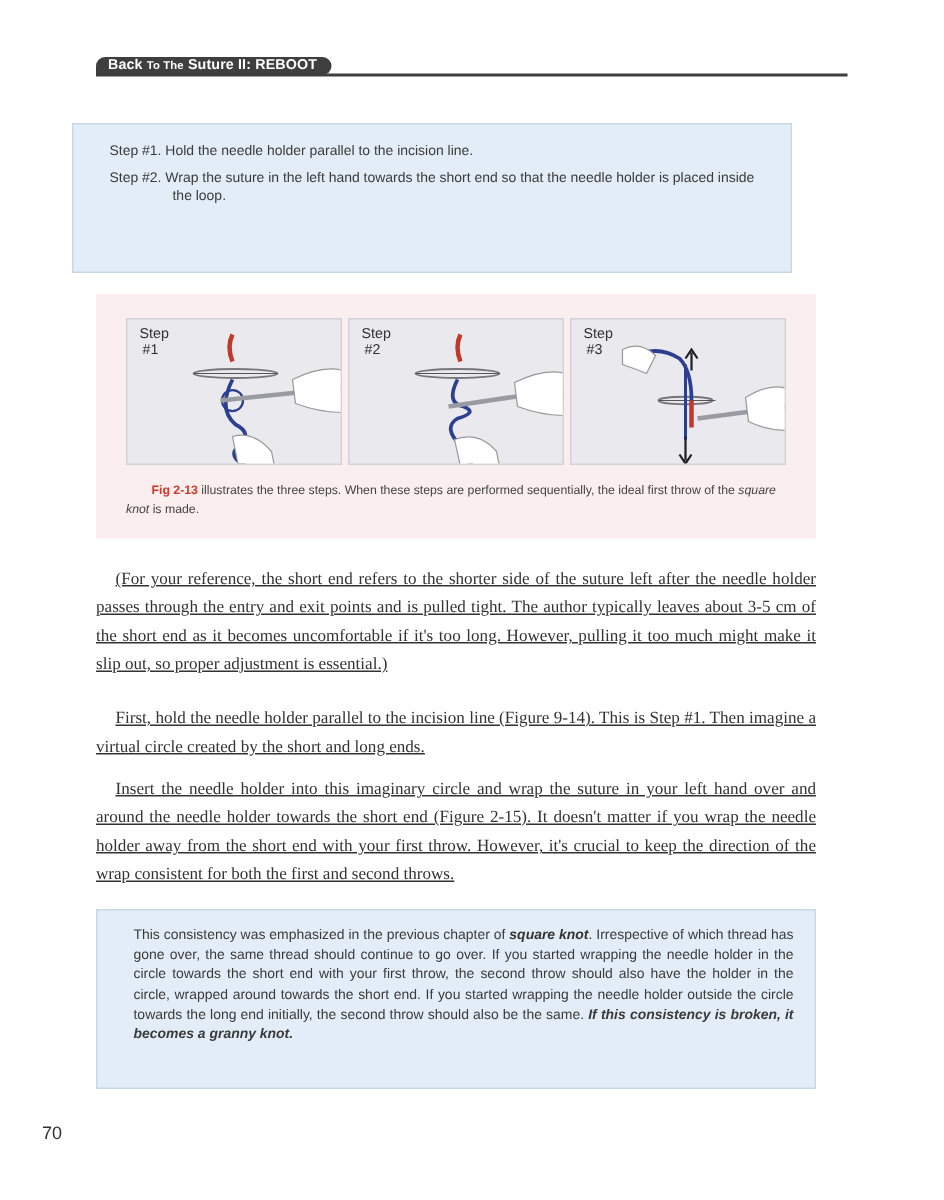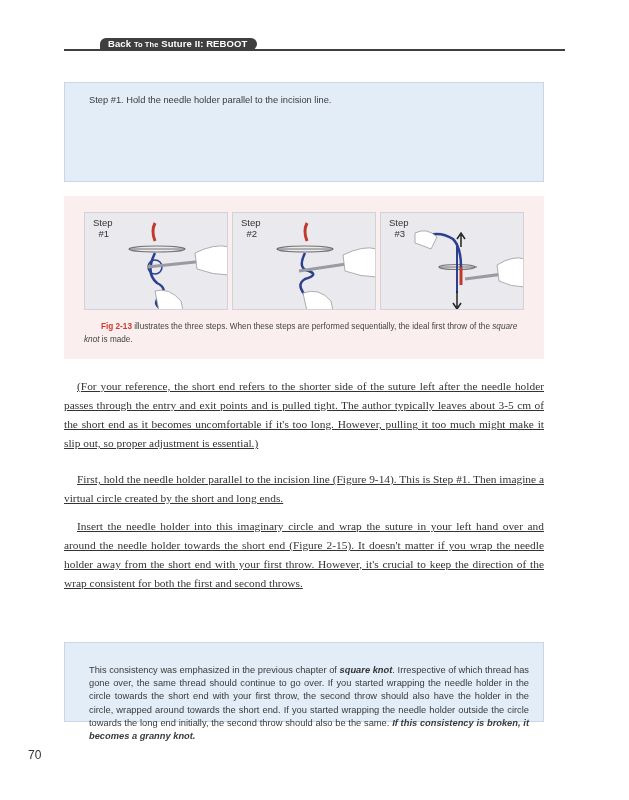--- a/index.html
+++ b/index.html
@@ -3,80 +3,80 @@
 <meta charset="utf-8">
 <style>
   html, body { margin: 0; padding: 0; }
   body {
     width: 629px; height: 800px; background: #ffffff; position: relative; overflow: hidden;
     font-family: "Liberation Sans", sans-serif; color: #333;
   }
   .header-tab {
     position: absolute; left: 64px; top: 38px; height: 12px; padding: 0 10px 0 8px;
     background: #3f3f3f; color: #fff; font-size: 9.5px; font-weight: bold; line-height: 12px;
-    border-radius: 6px 6px 6px 0; letter-spacing: 0.1px; white-space: nowrap; margin-left: 36px;
+    border-radius: 6px 6px 6px 0; letter-spacing: 0.1px; white-space: nowrap;
   }
   .header-tab .small { font-size: 7.5px; }
   .header-rule {
     position: absolute; left: 64px; right: 64px; top: 49px; height: 1.5px; background: #3f3f3f;
   }
   .steps-box {
-    position: absolute; left: 64px; top: 82px; width: 480px; height: 100px;
+    position: absolute; left: 48px; top: 82px; width: 480px; height: 100px;
     background: #e3edf7; border: 1px solid #c9d8e8; box-sizing: border-box;
     padding: 11px 14px 0 24px; font-size: 9.3px; color: #3a3a3a; line-height: 12.5px;
   }
   .step { margin: 0 0 5px 0; padding-left: 42px; text-indent: -42px; }
   .figure-box {
     position: absolute; left: 64px; top: 196px; width: 480px; height: 163px;
     background: #fbeeee; box-sizing: border-box;
   }
   .panel {
     position: absolute; top: 16px; width: 144px; height: 98px; background: #e9e9ee;
     border: 1px solid #d2d2d8; box-sizing: border-box; overflow: hidden;
   }
   .panel-label {
-    position: absolute; left: 8px; top: 4px; font-size: 9.5px; color: #333; line-height: 11px; text-align: center;
+    position: absolute; left: 8px; top: 4px; font-size: 9.5px; color: #333; line-height: 11px;
   }
   .panel-label .num { display: block; padding-left: 2px; }
   .panel svg { position: absolute; left: 0; top: 0; }
   .caption {
     position: absolute; left: 20px; top: 125px; width: 450px; font-size: 8.2px; line-height: 12.5px; color: #444;
   }
   .caption .fig { color: #d0392b; font-weight: bold; padding-left: 17px; }
   .caption i { font-style: italic; }
   .body-text {
     position: absolute; left: 64px; width: 480px; font-family: "Liberation Serif", serif;
     font-size: 11.4px; line-height: 19px; color: #333; text-align: justify; margin: 0;
   }
   .body-text.indent { text-indent: 13px; text-decoration: underline; }
   .note-box {
-    position: absolute; left: 64px; top: 606px; width: 480px; height: 80px;
+    position: absolute; left: 64px; top: 606px; width: 480px; height: 120px;
     background: #e3edf7; border: 1px solid #c9d8e8; box-sizing: border-box;
-    padding: 21px 14px 0 24px; font-size: 9.3px; line-height: 13.2px; color: #3a3a3a;
+    padding: 10px 14px 0 24px; font-size: 9.3px; line-height: 13.2px; color: #3a3a3a;
     text-align: justify;
-    margin-top: 36px;
   }
   .note-box .em { font-style: italic; font-weight: bold; color: #333; }
   .note-box .emph { font-style: italic; font-weight: bold; }
   .page-num {
     position: absolute; left: 28px; top: 748px; font-family: Liberation Sans, sans-serif; font-size: 12px; color: #333;
   }
 </style>
 </head>
 <body>
 
 <div class="header-tab">
   <span>Back</span>
   <span class="small">To The</span>
   <span>Suture II: REBOOT</span>
 </div>
 <div class="header-rule"></div>
 
 <div class="steps-box">
   <p class="step"><span>Step #1.</span> <span>Hold the needle holder parallel to the incision line.</span></p>
+  <p class="step"><span>Step #2.</span> <span>Wrap the suture in the left hand towards the short end so that the needle holder is placed inside the loop.</span></p>
 </div>
 
 <div class="figure-box">
 
   <div class="panel" style="left:20px;">
     <svg width="144" height="98" viewBox="0 0 144 98">
       <ellipse cx="72" cy="36" rx="28" ry="3" fill="none" stroke="#777" stroke-width="1.2"></ellipse>
       <line x1="44" y1="36" x2="100" y2="36" stroke="#555" stroke-width="0.8"></line>
       <path d="M70 10 Q66 18 70 28" fill="none" stroke="#c0392b" stroke-width="3"></path>
       <path d="M70 40 Q60 60 72 70 Q84 76 74 84 Q66 92 80 98" fill="none" stroke="#2d3f8f" stroke-width="2.5"></path>

